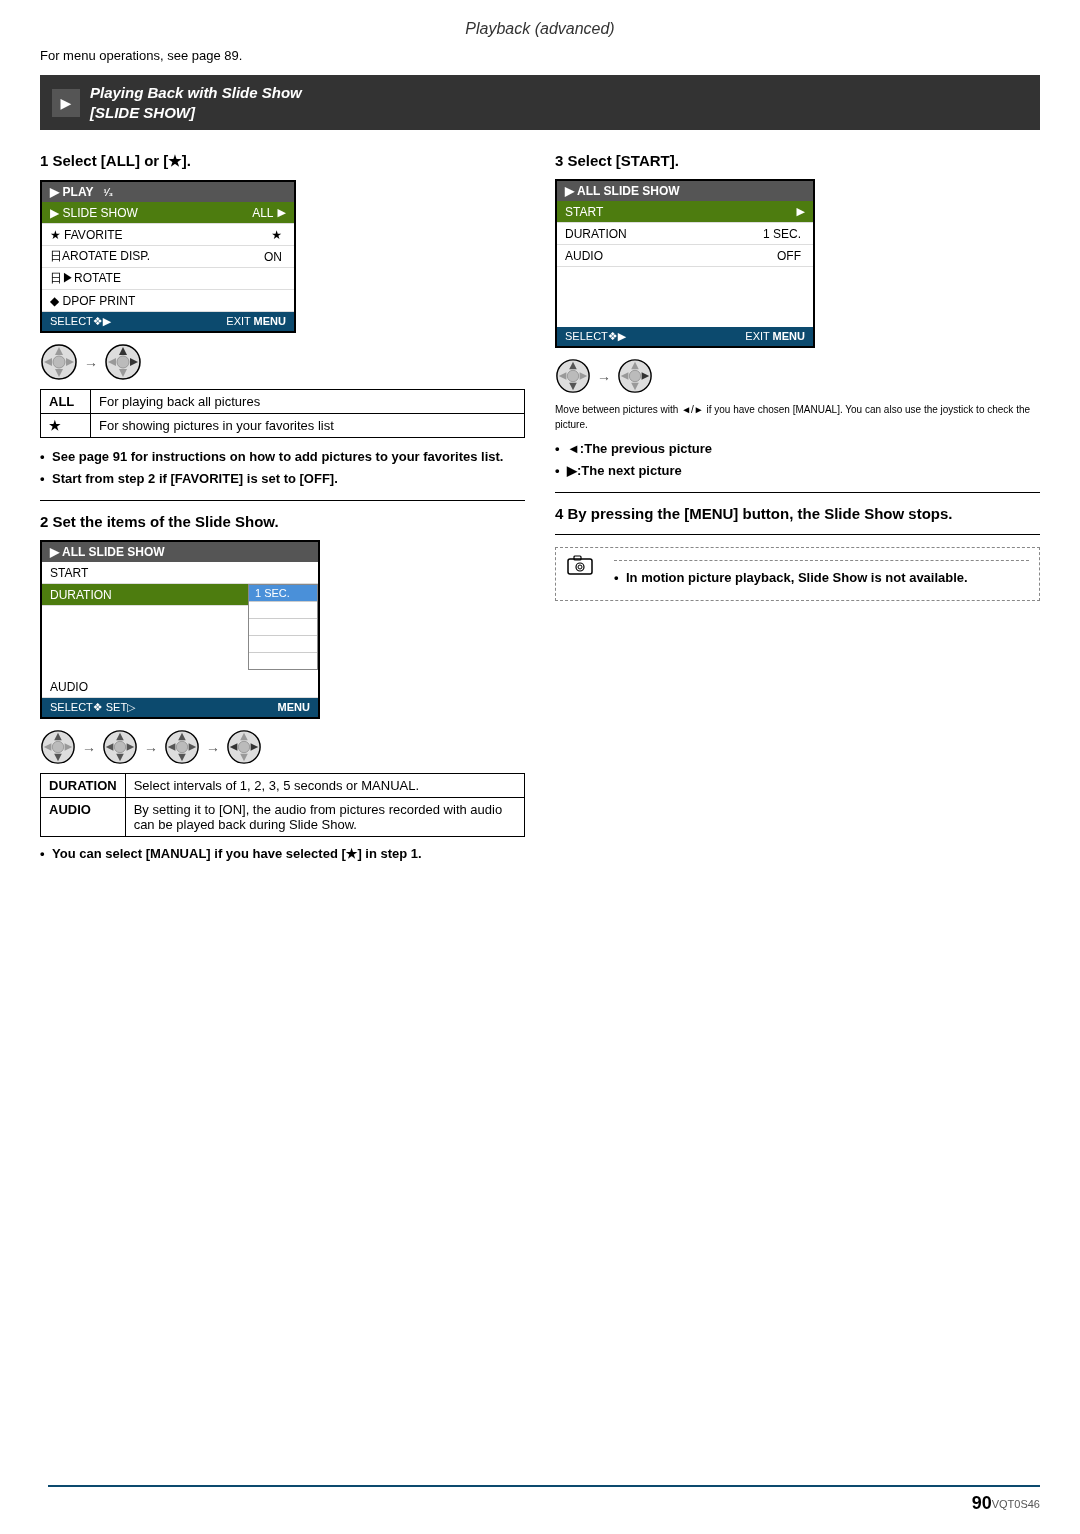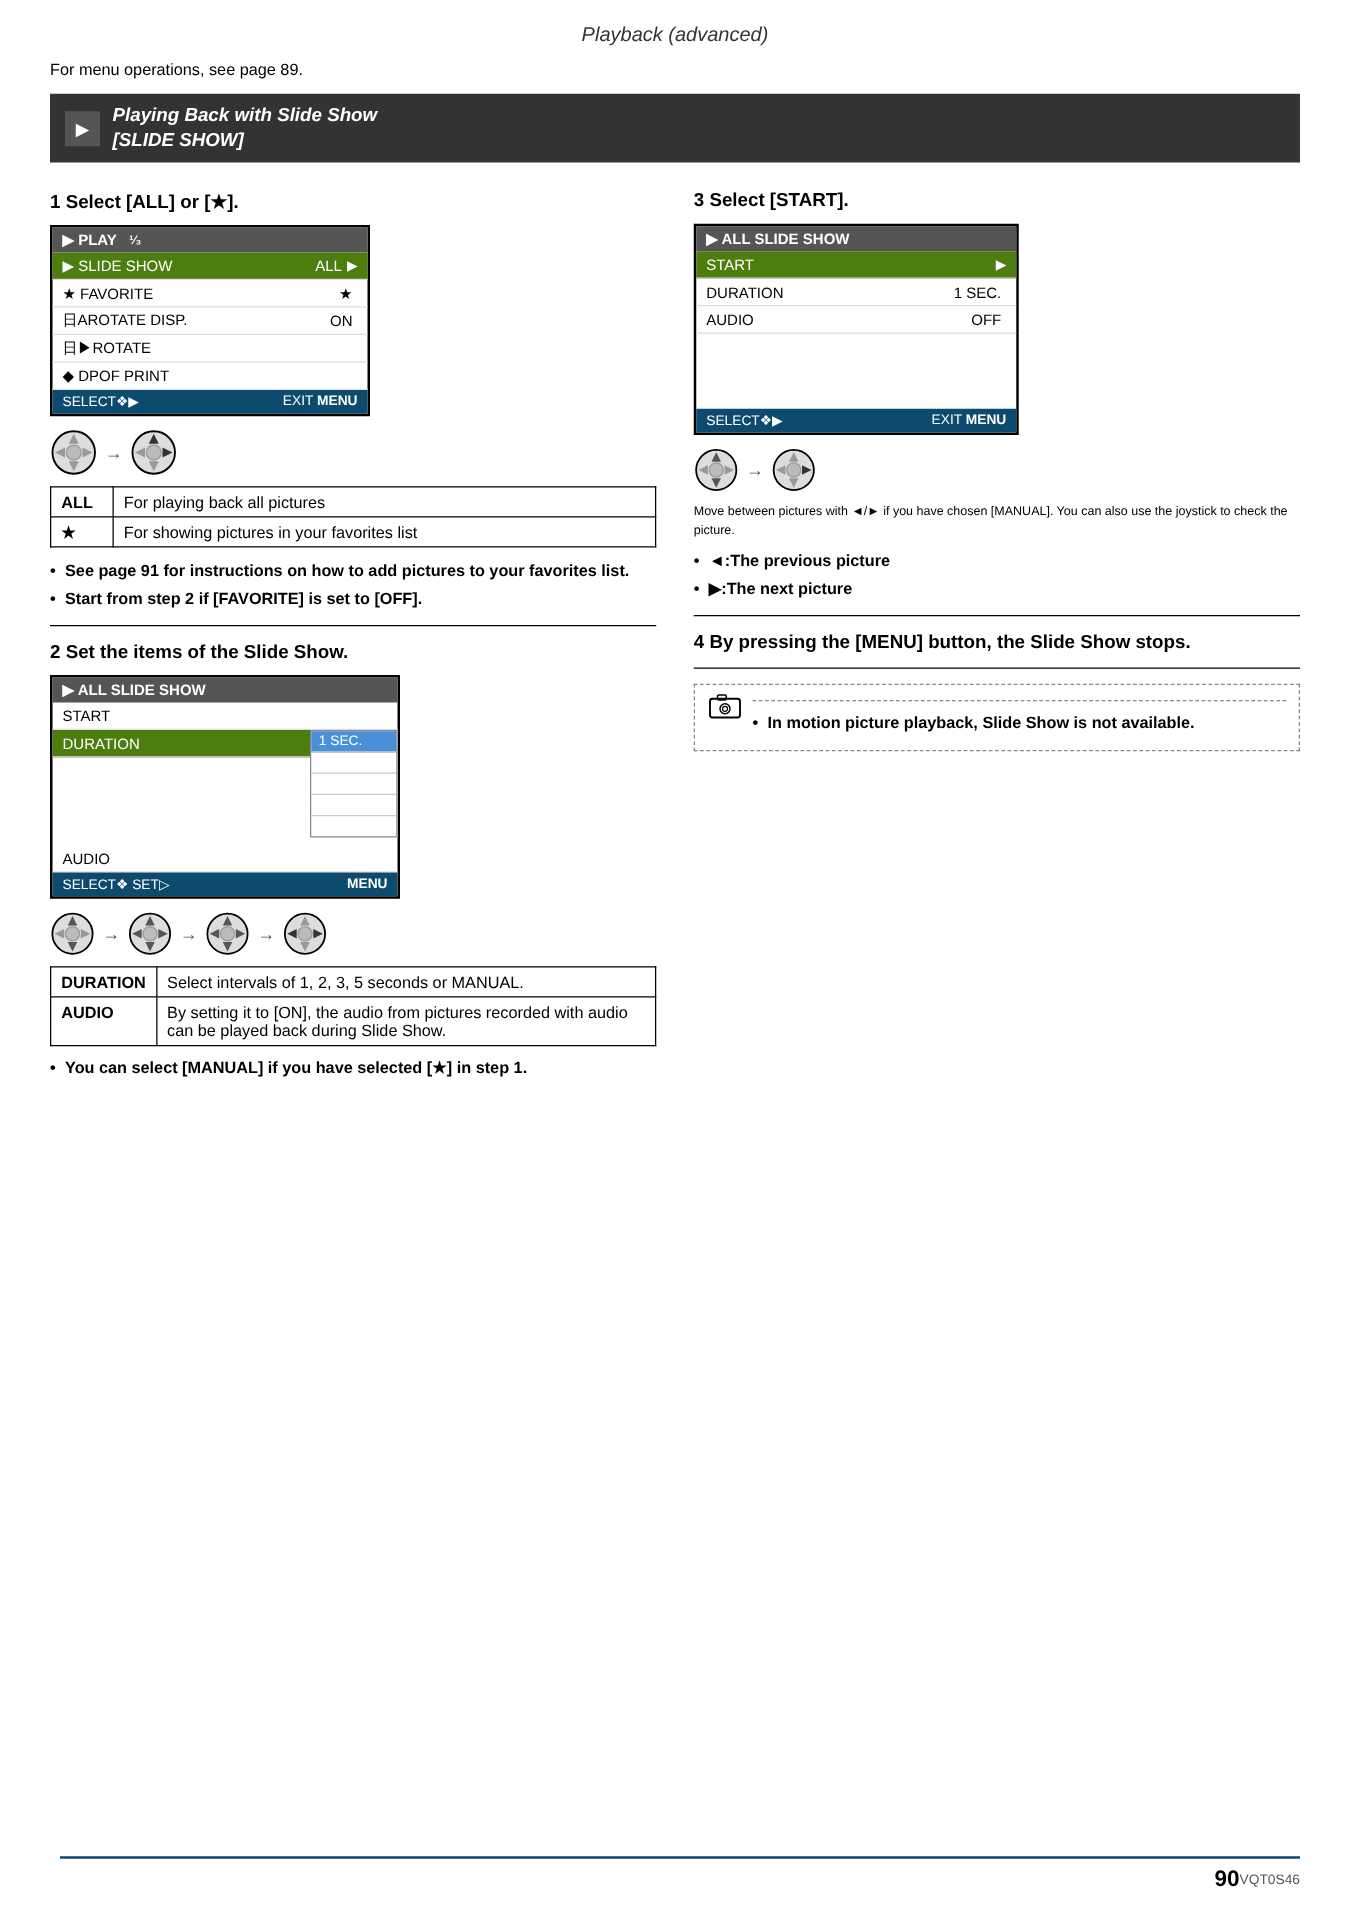--- a/index.html
+++ b/index.html
@@ -181,21 +181,21 @@
       font-size: 12px;
       width: 260px;
     }
     
     .note-box {
       border: 1px dashed #888;
       padding: 6px 10px;
       margin: 10px 0;
       display: flex;
       align-items: flex-start;
-      gap: 8px;
+      gap: 20px;
     }
     .note-icon {
       font-size: 18px;
       min-width: 24px;
     }
     
     .page-footer {
       position: absolute;
       bottom: 20px;
       left: 48px;

